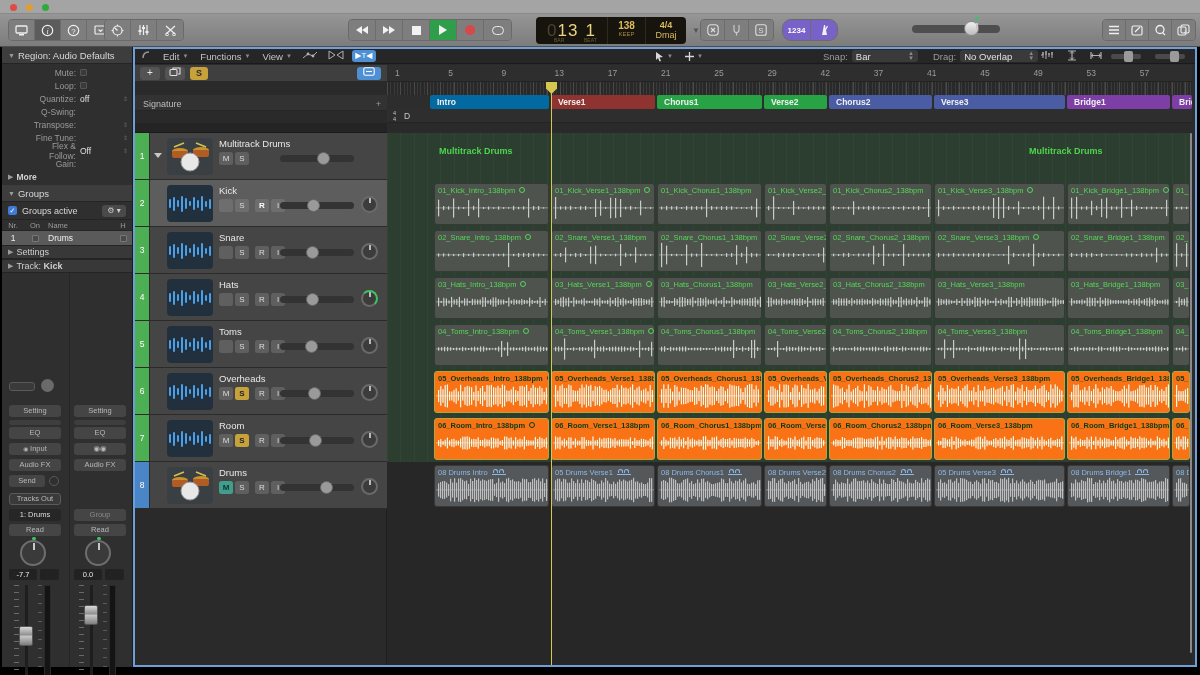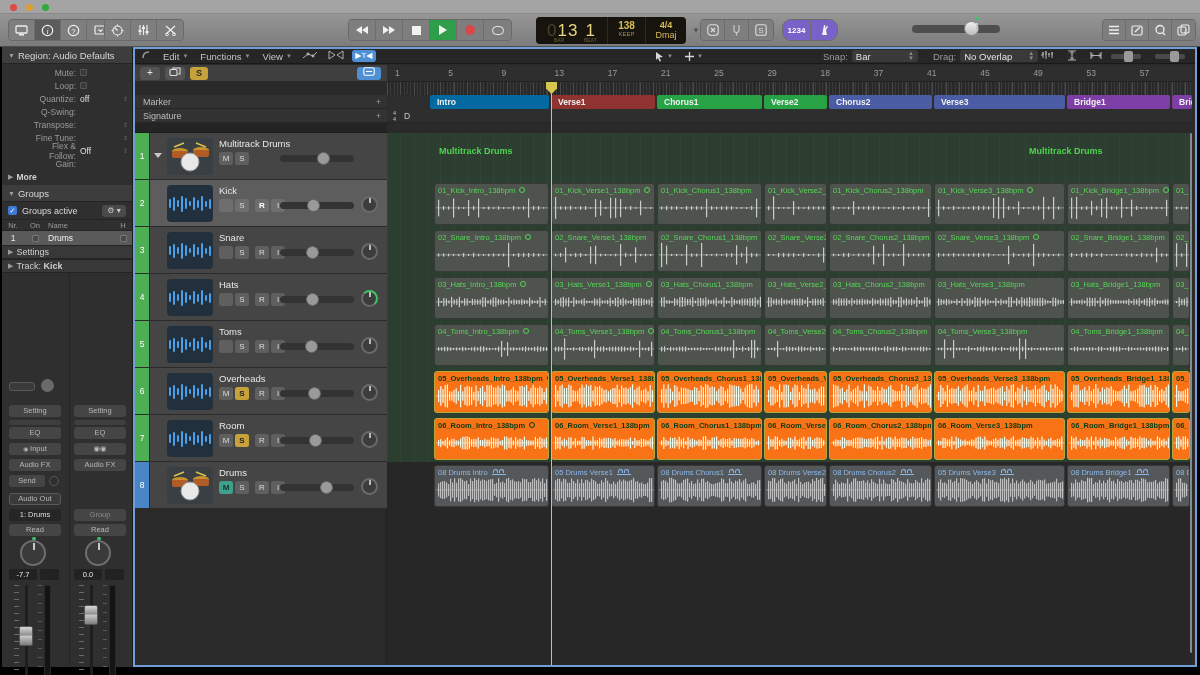--- a/index.html
+++ b/index.html
@@ -443,21 +443,21 @@
     <div class="strip" id="strip-kick">
       <div class="srow outline" style="top:110px;width:26px;left:4px;height:9px;"></div>
       <div style="position:absolute;top:107px;left:36px;width:13px;height:13px;border-radius:50%;background:#6a6a6a;"></div>
       <div class="srow" style="top:133px;">Setting</div>
       <div class="srow" style="top:148px;height:5px;background:#3e3e3e;"></div>
       <div class="srow" style="top:155px;">EQ</div>
       <div class="srow" style="top:171px;"><span style="font-size:6px;">◉ </span><span>Input</span></div>
       <div class="srow" style="top:187px;">Audio FX</div>
       <div class="srow" style="top:203px;width:36px;">Send</div>
       <div style="position:absolute;top:204px;left:44px;width:10px;height:10px;border-radius:50%;border:1.5px solid #5a5a5a;"></div>
-      <div class="srow outline" style="top:221px;">Audio Out</div>
+      <div class="srow outline" style="top:221px;">Tracks Out</div>
       <div class="srow dark" style="top:237px;">1: Drums</div>
       <div class="srow" style="top:252px;">Read</div>
       <div class="knob" style="left:15px;top:268px;"></div>
       <div class="valbox" style="left:4px;top:297px;width:28px;">-7.7</div>
       <div class="valbox" style="left:35px;top:297px;width:19px;"></div>
       <div class="fader-ticks" style="left:9px;top:313px;height:92px;"></div>
       <div class="fader-track" style="left:20px;top:313px;height:92px;"></div>
       <div class="fader-thumb" style="left:14px;top:354px;"></div>
       <div class="meter-scale" style="left:33px;top:313px;height:92px;"></div>
       <div class="meter" style="left:39px;top:313px;height:92px;"></div>
@@ -567,35 +567,35 @@
     <div id="r2-right"><svg width="12" height="9">
           <rect x="0.8" y="0.8" width="10.4" height="7.4" rx="1.5" fill="none" stroke="#fff" stroke-width="1.1"></rect>
           <path d="M3 4.5 h6" stroke="#fff" stroke-width="1.1"></path>
         </svg></div>
   </div>
 
   <div class="global-row" style="top:46px;">
     <span>Marker</span>
       <span class="plus">+</span>
   </div>
-  <div class="global-row" style="top:60px;">
+  <div class="global-row" style="top:48px;">
     <span>Signature</span>
       <span class="plus">+</span>
   </div>
 
   <div id="ruler-nums">
       <span class="rnum" style="left: 8px;">1</span>
       <span class="rnum" style="left: 61.2px;">5</span>
       <span class="rnum" style="left: 114.4px;">9</span>
       <span class="rnum" style="left: 167.6px;">13</span>
       <span class="rnum" style="left: 220.8px;">17</span>
       <span class="rnum" style="left: 274px;">21</span>
       <span class="rnum" style="left: 327.2px;">25</span>
       <span class="rnum" style="left: 380.4px;">29</span>
-      <span class="rnum" style="left: 433.6px;">18</span>
+      <span class="rnum" style="left: 433.6px;">42</span>
       <span class="rnum" style="left: 486.8px;">37</span>
       <span class="rnum" style="left: 540px;">41</span>
       <span class="rnum" style="left: 593.2px;">45</span>
       <span class="rnum" style="left: 646.4px;">49</span>
       <span class="rnum" style="left: 699.6px;">53</span>
       <span class="rnum" style="left: 752.8px;">57</span>
     </div>
   <div id="ruler-ticks"></div>
   <div id="arr-row">
       <div class="arr" style="left: 43px; width: 119px; background: #0369a1;">Intro</div>

